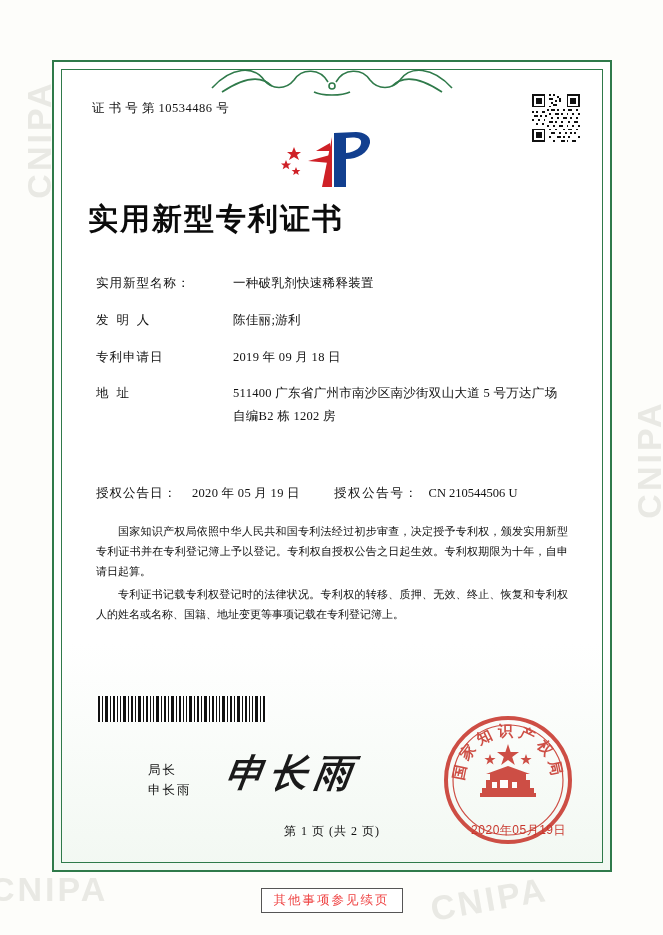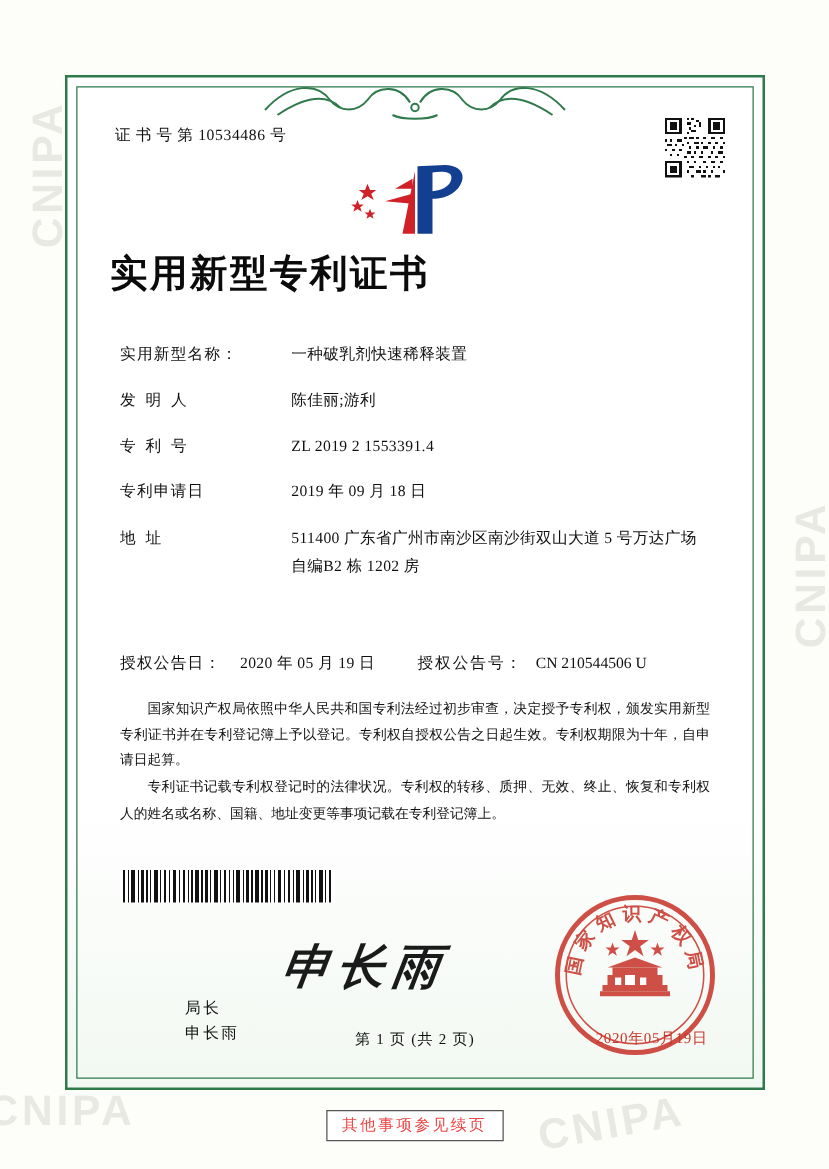--- a/index.html
+++ b/index.html
@@ -172,21 +172,20 @@
     height: 70px;
   }
   .sig-label {
     font-size: 12.5px;
     line-height: 1.6;
     letter-spacing: 2px;
     color: #111;
     position: absolute;
     left: 52px;
     top: 8px;
-    margin-top: 36px;
   }
   .sig-hand {
     position: absolute;
     left: 130px;
     top: -4px;
     font-size: 38px;
     font-family: "DejaVu Serif", serif;
     font-style: italic;
     font-weight: bold;
     color: #1a1a1a;
@@ -202,21 +201,21 @@
     width: 132px;
     height: 132px;
   }
   .seal-date {
     position: absolute;
     right: 44px;
     top: 760px;
     font-size: 12px;
     color: #c8372d;
     letter-spacing: 0.5px;
-    font-family: Liberation Serif, serif;
+    font-family: Liberation Sans, sans-serif;
   }
 
   .page-no {
     position: absolute;
     left: 0; right: 0;
     bottom: 30px;
     text-align: center;
     font-size: 12px;
     color: #111;
     letter-spacing: 1px;
@@ -373,24 +372,20 @@
       <div class="field-row">
         <div class="field-label tight">实用新型名称：</div>
         <div class="field-value">一种破乳剂快速稀释装置</div>
       </div>
 
       <div class="field-row">
         <div class="field-label">发 明 人</div>
         <div class="field-value">陈佳丽;游利</div>
       </div>
 
-      <div class="field-row">
-        <div class="field-label">专 利 号</div>
-        <div class="field-value">ZL 2019 2 1553391.4</div>
-      </div>
 
       <div class="field-row">
         <div class="field-label tight">专利申请日</div>
         <div class="field-value">2019 年 09 月 18 日</div>
       </div>
 
 
       <div class="field-row">
         <div class="field-label">地 址</div>
         <div class="field-value">

